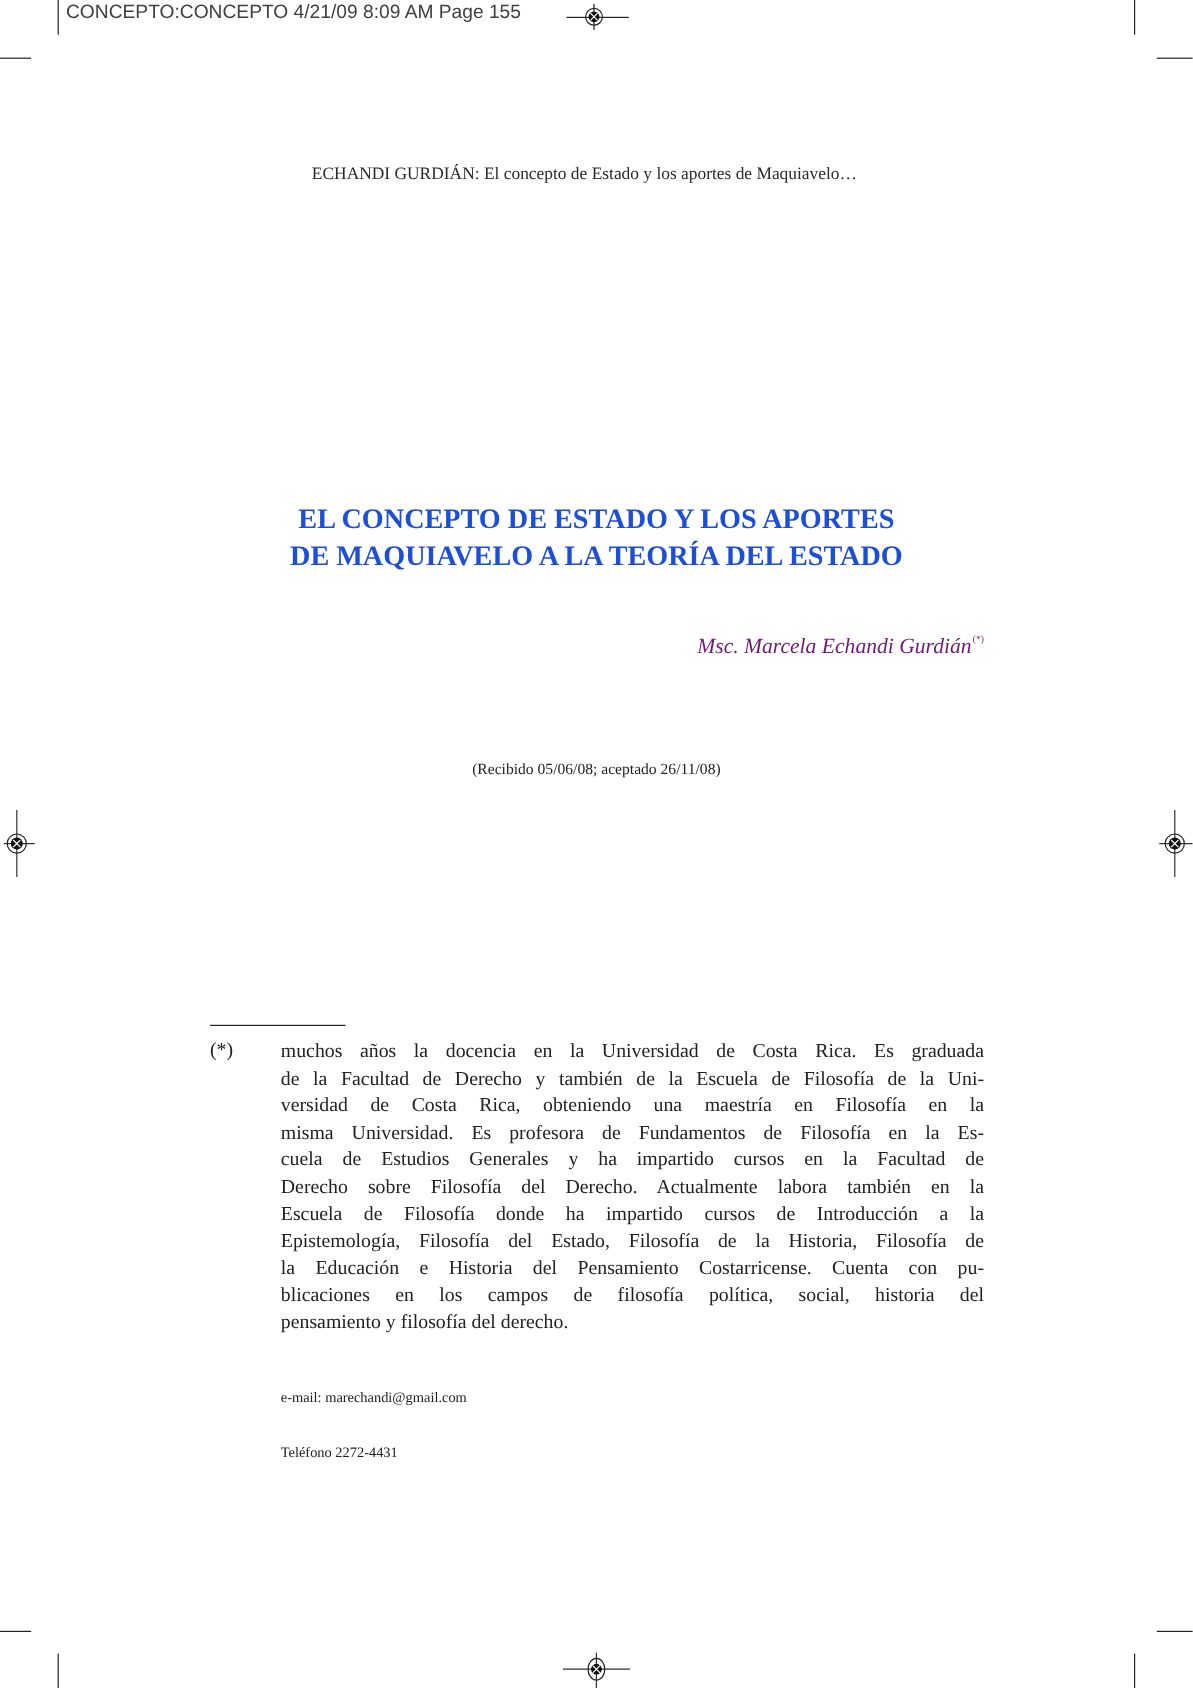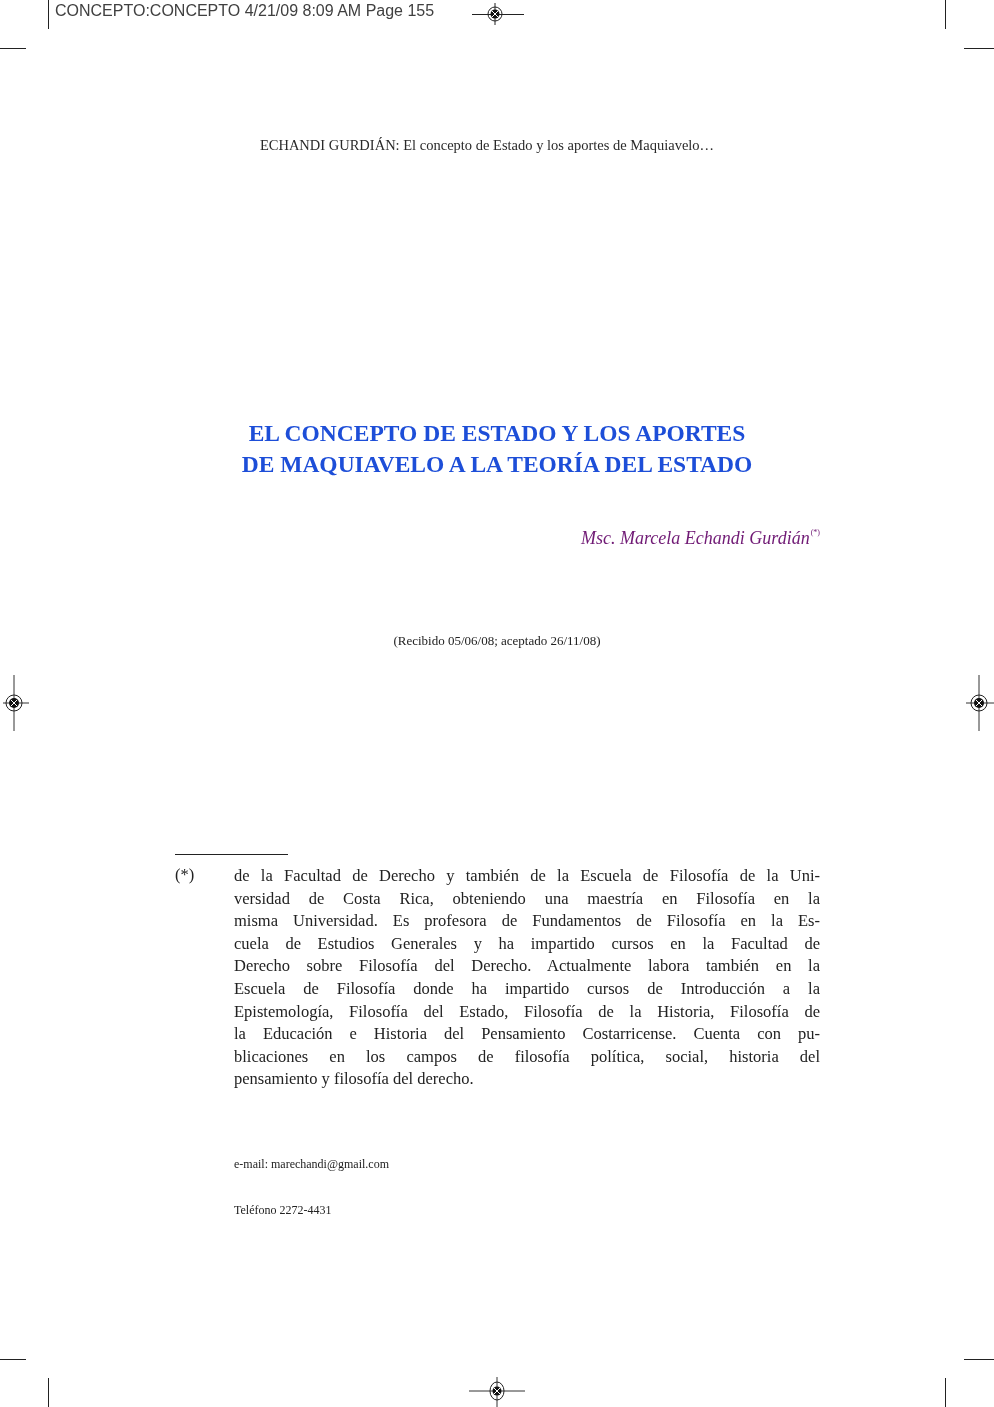--- a/index.html
+++ b/index.html
@@ -63,20 +63,21 @@
   <div>DE MAQUIAVELO A LA TEORÍA DEL ESTADO</div>
 </div>
 
 <div class="abs author"><span>Msc. Marcela Echandi Gurdián</span><sup>(*)</sup></div>
 
 <div class="abs received">(Recibido 05/06/08; aceptado 26/11/08)</div>
 
 <div class="abs fn-rule"></div>
 <div class="abs fn-mark">(*)</div>
 <div class="abs fn-body">
+  <p>muchos años la docencia en la Universidad de Costa Rica. Es graduada</p>
   <p>de la Facultad de Derecho y también de la Escuela de Filosofía de la Uni-</p>
   <p>versidad de Costa Rica, obteniendo una maestría en Filosofía en la</p>
   <p>misma Universidad. Es profesora de Fundamentos de Filosofía en la Es-</p>
   <p>cuela de Estudios Generales y ha impartido cursos en la Facultad de</p>
   <p>Derecho sobre Filosofía del Derecho. Actualmente labora también en la</p>
   <p>Escuela de Filosofía donde ha impartido cursos de Introducción a la</p>
   <p>Epistemología, Filosofía del Estado, Filosofía de la Historia, Filosofía de</p>
   <p>la Educación e Historia del Pensamiento Costarricense. Cuenta con pu-</p>
   <p>blicaciones en los campos de filosofía política, social, historia del</p>
   <p class="last">pensamiento y filosofía del derecho.</p>

